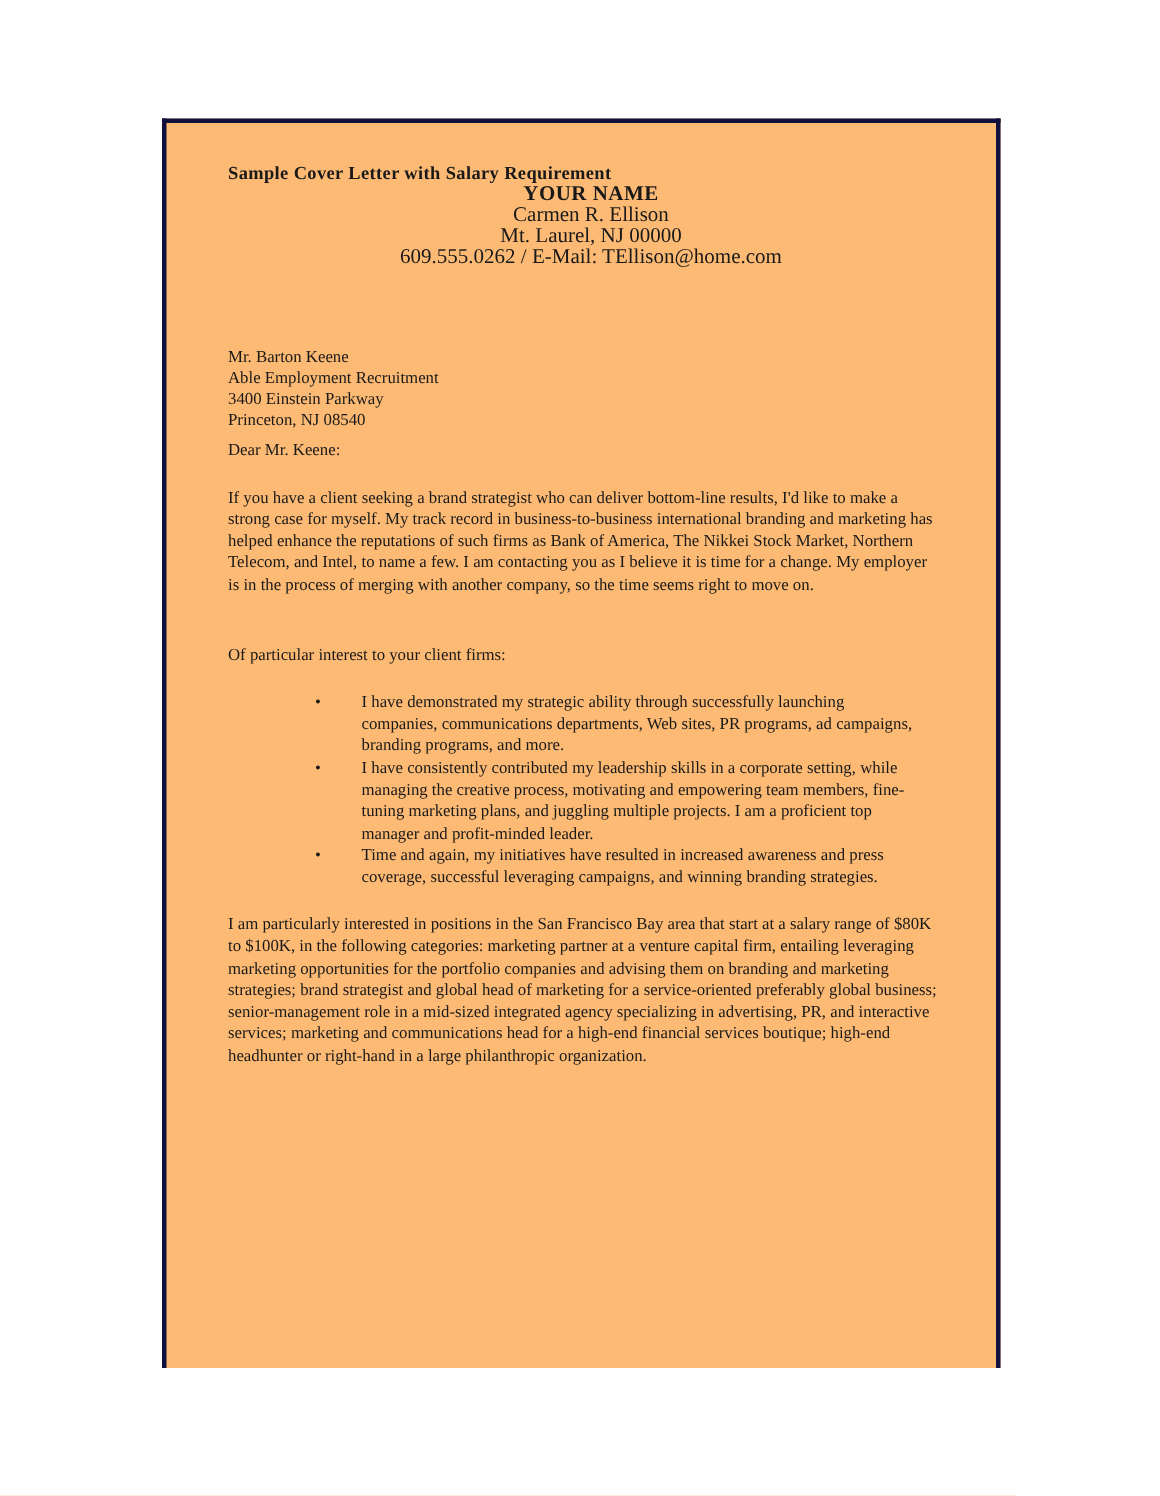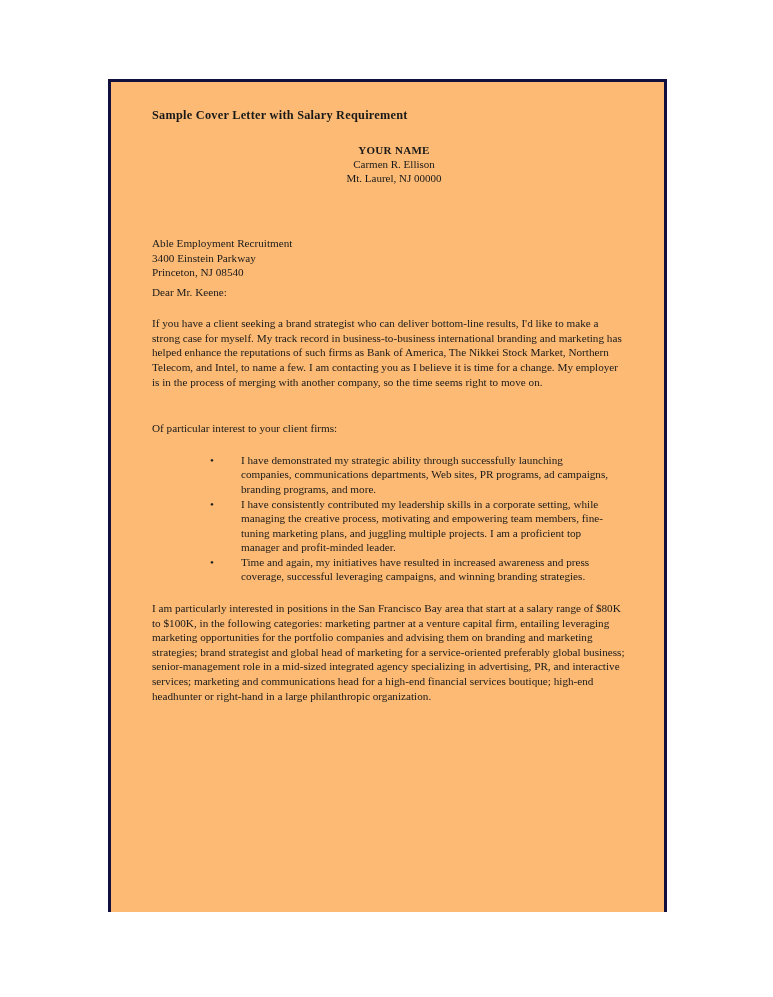--- a/index.html
+++ b/index.html
@@ -48,22 +48,21 @@
     font-size: 12.3px;
     font-weight: bold;
     letter-spacing: 0.25px;
     margin: 4px 0 0 0;
     line-height: 1.2;
   }
 
   
   #sender-block {
     text-align: center;
-    margin-top: 20px;
-    font-size: 11px;
+    font-size: 14px;
     line-height: 14.2px;
   }
   #sender-block .sender-name-heading {
     font-weight: bold;
     letter-spacing: 0.3px;
   }
   #sender-block .sender-line {
     white-space: nowrap;
   }
 
@@ -128,23 +127,25 @@
 
 <div id="letter-page">
   <div id="page-inner">
 
     <h1 id="doc-title">Sample Cover Letter with Salary Requirement</h1>
 
     <div id="sender-block">
       <div class="sender-line sender-name-heading">YOUR NAME</div>
       <div class="sender-line">Carmen R. Ellison</div>
       <div class="sender-line">Mt. Laurel, NJ 00000</div>
+      <div class="sender-line">609.555.0262 / E-Mail: TEllison@home.com</div>
     </div>
 
     <div id="recipient-block">
+      <div class="recipient-line">Mr. Barton Keene</div>
       <div class="recipient-line">Able Employment Recruitment</div>
       <div class="recipient-line">3400 Einstein Parkway</div>
       <div class="recipient-line">Princeton, NJ 08540</div>
     </div>
 
     <div id="salutation">Dear Mr. Keene:</div>
 
     <p id="intro-paragraph" class="body-para">If you have a client seeking a brand strategist who can deliver bottom-line results, I'd like to make a strong case for myself. My track record in business-to-business international branding and marketing has helped enhance the reputations of such firms as Bank of America, The Nikkei Stock Market, Northern Telecom, and Intel, to name a few. I am contacting you as I believe it is time for a change. My employer is in the process of merging with another company, so the time seems right to move on.</p>
 
     <div id="interest-lead">Of particular interest to your client firms:</div>

